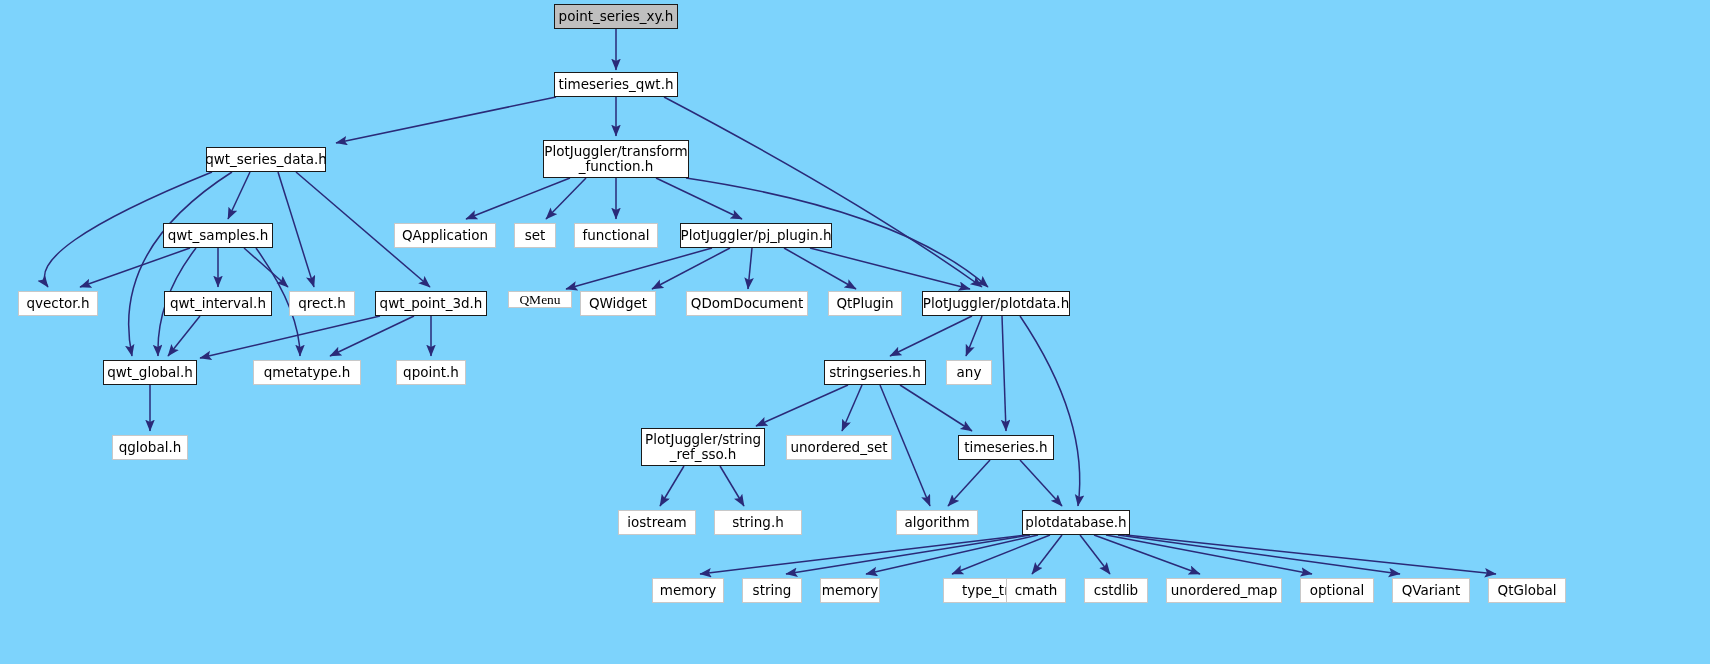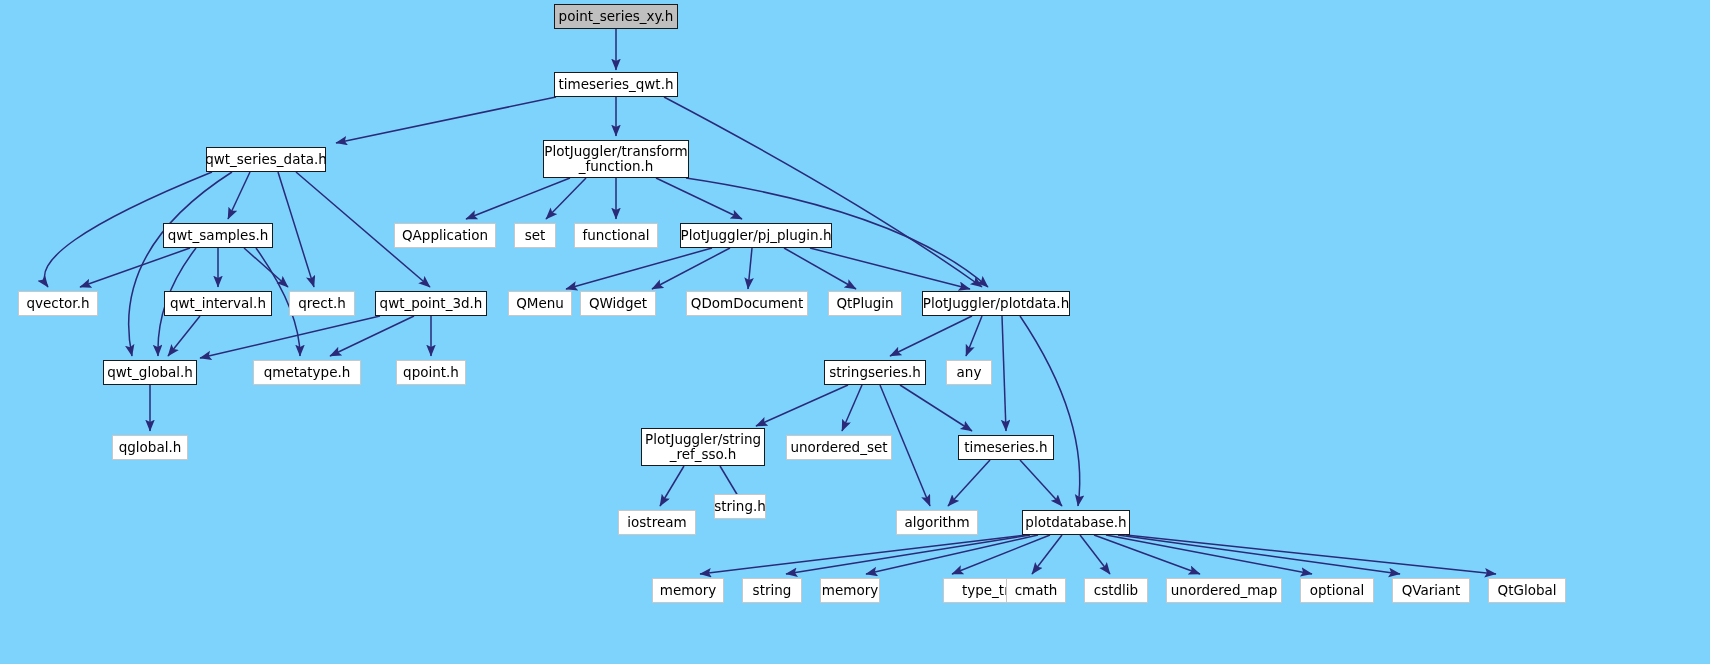--- a/index.html
+++ b/index.html
@@ -85,37 +85,37 @@
 _function.h</div>
       <div class="node hdr" style="left: 163px; top: 223px; width: 110px; height: 25px;">qwt_samples.h</div>
       <div class="node ext" style="left: 394px; top: 223px; width: 102px; height: 25px;">QApplication</div>
       <div class="node ext" style="left: 514px; top: 223px; width: 42px; height: 25px;">set</div>
       <div class="node ext" style="left: 574px; top: 223px; width: 84px; height: 25px;">functional</div>
       <div class="node hdr" style="left: 680px; top: 223px; width: 152px; height: 25px;">PlotJuggler/pj_plugin.h</div>
       <div class="node ext" style="left: 18px; top: 291px; width: 80px; height: 25px;">qvector.h</div>
       <div class="node hdr" style="left: 164px; top: 291px; width: 108px; height: 25px;">qwt_interval.h</div>
       <div class="node ext" style="left: 289px; top: 291px; width: 66px; height: 25px;">qrect.h</div>
       <div class="node hdr" style="left: 375px; top: 291px; width: 112px; height: 25px;">qwt_point_3d.h</div>
-      <div class="node ext" style="left: 508px; top: 291px; width: 64px; height: 25px;">QMenu</div>
+      <div class="node ext" style="left: 508px; top: 291px; width: 64px; height: 17px; font-family: Liberation Serif, serif;">QMenu</div>
       <div class="node ext" style="left: 580px; top: 291px; width: 76px; height: 25px;">QWidget</div>
       <div class="node ext" style="left: 686px; top: 291px; width: 122px; height: 25px;">QDomDocument</div>
       <div class="node ext" style="left: 828px; top: 291px; width: 74px; height: 25px;">QtPlugin</div>
       <div class="node hdr" style="left: 922px; top: 291px; width: 148px; height: 25px;">PlotJuggler/plotdata.h</div>
       <div class="node hdr" style="left: 103px; top: 360px; width: 94px; height: 25px;">qwt_global.h</div>
       <div class="node ext" style="left: 253px; top: 360px; width: 108px; height: 25px;">qmetatype.h</div>
       <div class="node ext" style="left: 396px; top: 360px; width: 70px; height: 25px;">qpoint.h</div>
       <div class="node hdr" style="left: 824px; top: 360px; width: 102px; height: 25px;">stringseries.h</div>
       <div class="node ext" style="left: 946px; top: 360px; width: 46px; height: 25px;">any</div>
       <div class="node ext" style="left: 112px; top: 435px; width: 76px; height: 25px;">qglobal.h</div>
       <div class="node hdr" style="left: 641px; top: 428px; width: 124px; height: 38px;">PlotJuggler/string
 _ref_sso.h</div>
       <div class="node ext" style="left: 786px; top: 435px; width: 106px; height: 25px;">unordered_set</div>
       <div class="node hdr" style="left: 958px; top: 435px; width: 96px; height: 25px;">timeseries.h</div>
       <div class="node ext" style="left: 618px; top: 510px; width: 78px; height: 25px;">iostream</div>
-      <div class="node ext" style="left: 714px; top: 494px; width: 52px; height: 25px;">string.h</div>
+      <div class="node ext" style="left: 714px; top: 510px; width: 88px; height: 25px;">string.h</div>
       <div class="node ext" style="left: 896px; top: 510px; width: 82px; height: 25px;">algorithm</div>
       <div class="node hdr" style="left: 1022px; top: 510px; width: 108px; height: 25px;">plotdatabase.h</div>
       <div class="node ext" style="left: 652px; top: 578px; width: 72px; height: 25px;">memory</div>
       <div class="node ext" style="left: 742px; top: 578px; width: 60px; height: 25px;">string</div>
       <div class="node ext" style="left: 820px; top: 578px; width: 60px; height: 25px;">memory</div>
       <div class="node ext" style="left: 898px; top: 578px; width: 110px; height: 25px; margin-left: 45px;">type_traits</div>
       <div class="node ext" style="left: 1006px; top: 578px; width: 60px; height: 25px;">cmath</div>
       <div class="node ext" style="left: 1084px; top: 578px; width: 64px; height: 25px;">cstdlib</div>
       <div class="node ext" style="left: 1166px; top: 578px; width: 116px; height: 25px;">unordered_map</div>
       <div class="node ext" style="left: 1300px; top: 578px; width: 74px; height: 25px;">optional</div>

